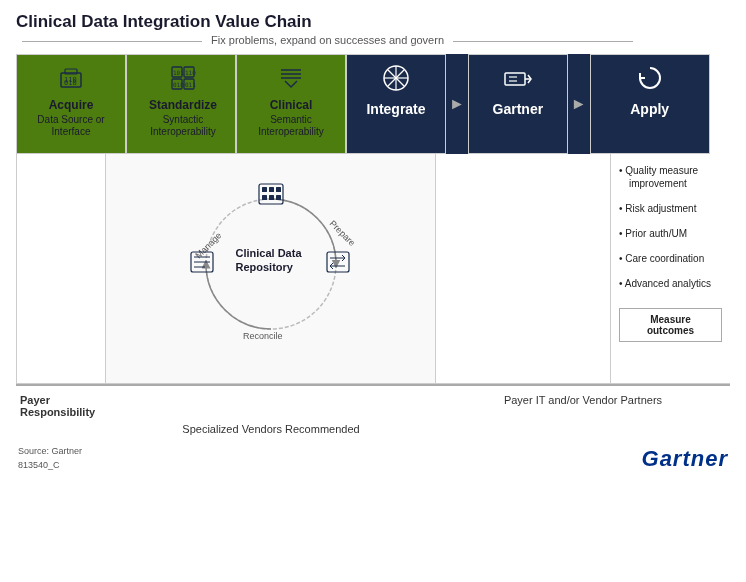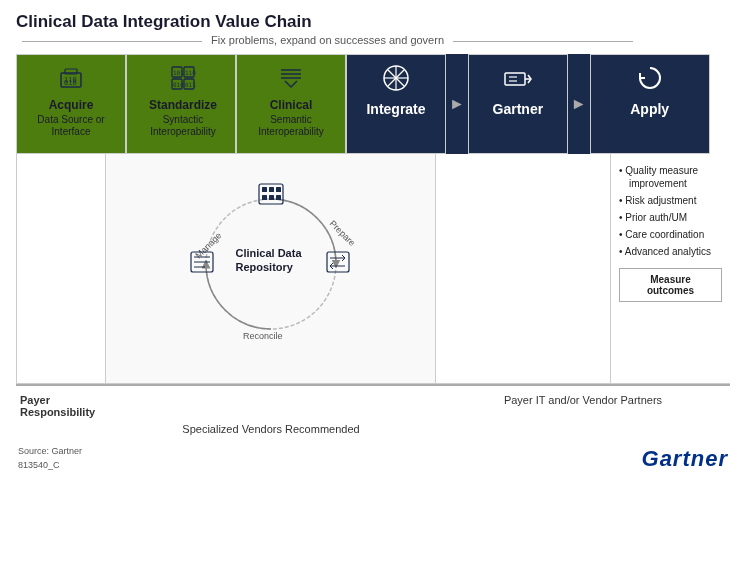--- a/index.html
+++ b/index.html
@@ -177,21 +177,21 @@
     }
 
     
     .apply-area {
       width: 120px;
       border-left: 1px solid #ccc;
       border-bottom: 1px solid #ccc;
       padding: 10px 8px;
       display: flex;
       flex-direction: column;
-      gap: 4px;
+      gap: 12px;
     }
 
     .apply-bullet {
       font-size: 10px;
       color: #222;
       line-height: 1.3;
       padding-left: 10px;
       text-indent: -10px;
     }
 

